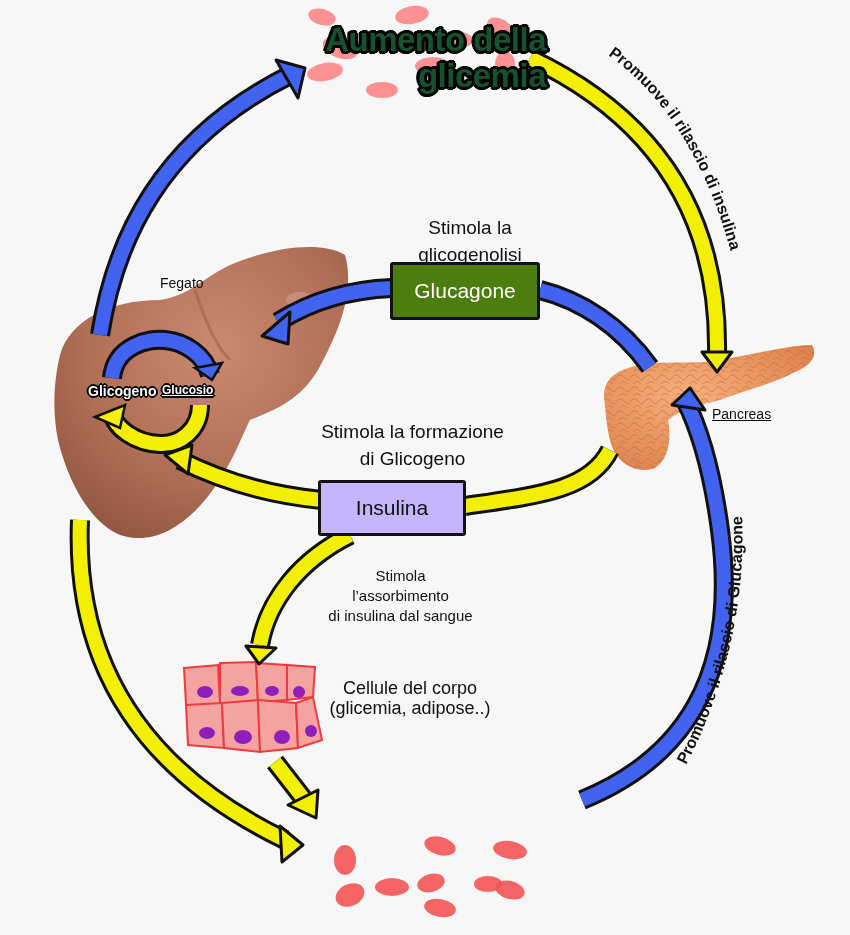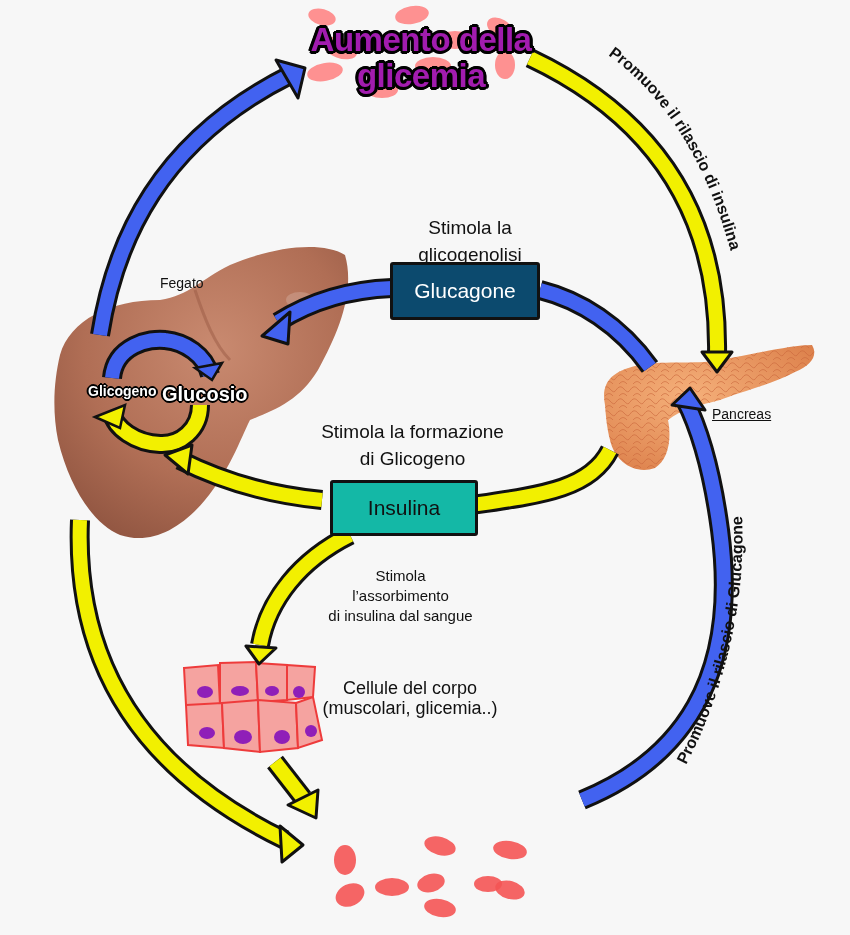--- a/index.html
+++ b/index.html
@@ -1,22 +1,22 @@
 <!DOCTYPE html>
 <html><head>
 <meta charset="utf-8">
 <style>
   html, body { margin: 0; padding: 0; background: #f7f7f7; }
   #stage { position: relative; width: 850px; height: 935px; overflow: hidden; background: #f7f7f7; font-family: "Liberation Sans", "DejaVu Sans", sans-serif; }
   svg#art { position: absolute; left: 0; top: 0; }
   .lbl { position: absolute; color: #111; text-align: center; white-space: nowrap; font-family: "Liberation Sans", "DejaVu Sans", sans-serif; }
-  .outlined { color: #a21caf; font-weight: bold;
+  .outlined { color: #14532d; font-weight: bold;
     text-shadow: -2px -2px 0 #000, 2px -2px 0 #000, -2px 2px 0 #000, 2px 2px 0 #000,
                  0 -3px 0 #000, 0 3px 0 #000, -3px 0 0 #000, 3px 0 0 #000,
-                 -3px -1px 0 #000, 3px 1px 0 #000, -1px 3px 0 #000, 1px -3px 0 #000; }
+                 -3px -1px 0 #000, 3px 1px 0 #000, -1px 3px 0 #000, 1px -3px 0 #000; text-align: right; }
   .small-outlined { color: #fff; font-weight: bold;
     text-shadow: -1px -1px 0 #000, 1px -1px 0 #000, -1px 1px 0 #000, 1px 1px 0 #000,
                  0 -2px 0 #000, 0 2px 0 #000, -2px 0 0 #000, 2px 0 0 #000; }
   .title-big { font-size: 33px; line-height: 36px; letter-spacing: -0.5px; }
   .box { position: absolute; border: 3px solid #111; border-radius: 3px; display: flex; align-items: center; justify-content: center; font-size: 21px; box-sizing: border-box; }
 </style>
 </head>
 <body>
 
 <div id="stage">
@@ -177,44 +177,44 @@
     <div>Aumento della</div>
     <div>glicemia</div>
   </div>
 
 
   <div class="lbl" style="left:390px; top:206px; width:160px; font-size:19px; line-height:27px;margin-top:8px;">
     <div>Stimola la</div>
     <div>glicogenolisi</div>
   </div>
 
-  <div class="box" style="left:390px; top:262px; width:150px; height:58px; background:#0c4a6e; color:#fff;">
+  <div class="box" style="left:390px; top:262px; width:150px; height:58px; background:#4d7c0f; color:#fff;">
     <span>Glucagone</span>
   </div>
 
   <div class="lbl" style="left:285px; top:418px; width:255px; font-size:19px; line-height:27px;">
     <div>Stimola la formazione</div>
     <div>di Glicogeno</div>
   </div>
 
-  <div class="box" style="left:318px; top:480px; width:148px; height:56px; background:#14b8a6; color:#111;margin-left:12px;">
+  <div class="box" style="left:318px; top:480px; width:148px; height:56px; background:#c4b5fd; color:#111;">
     <span>Insulina</span>
   </div>
 
   <div class="lbl" style="left:308px; top:566px; width:185px; font-size:15px; line-height:20px;">
     <div>Stimola</div>
     <div>l’assorbimento</div>
     <div>di insulina dal sangue</div>
   </div>
 
   <div class="lbl" style="left:160px; top:275px; font-size:14px;">Fegato</div>
 
   <div class="lbl small-outlined" style="left:55px; top:383px; font-size:14px;padding-left:33px;">Glicogeno</div>
-  <div class="lbl small-outlined" style="left:162px; top:383px; font-size:20px;">Glucosio</div>
+  <div class="lbl small-outlined" style="left:162px; top:383px; font-size:12px;text-decoration:underline;">Glucosio</div>
 
   <div class="lbl" style="left:712px; top:406px; font-size:14px;text-decoration:underline;">Pancreas</div>
 
   <div class="lbl" style="left:320px; top:678px; width:180px; font-size:18px; line-height:20px;">
     <div>Cellule del corpo</div>
-    <div>(muscolari, glicemia..)</div>
+    <div>(glicemia, adipose..)</div>
   </div>
 
 </div>
 
 </body></html>

